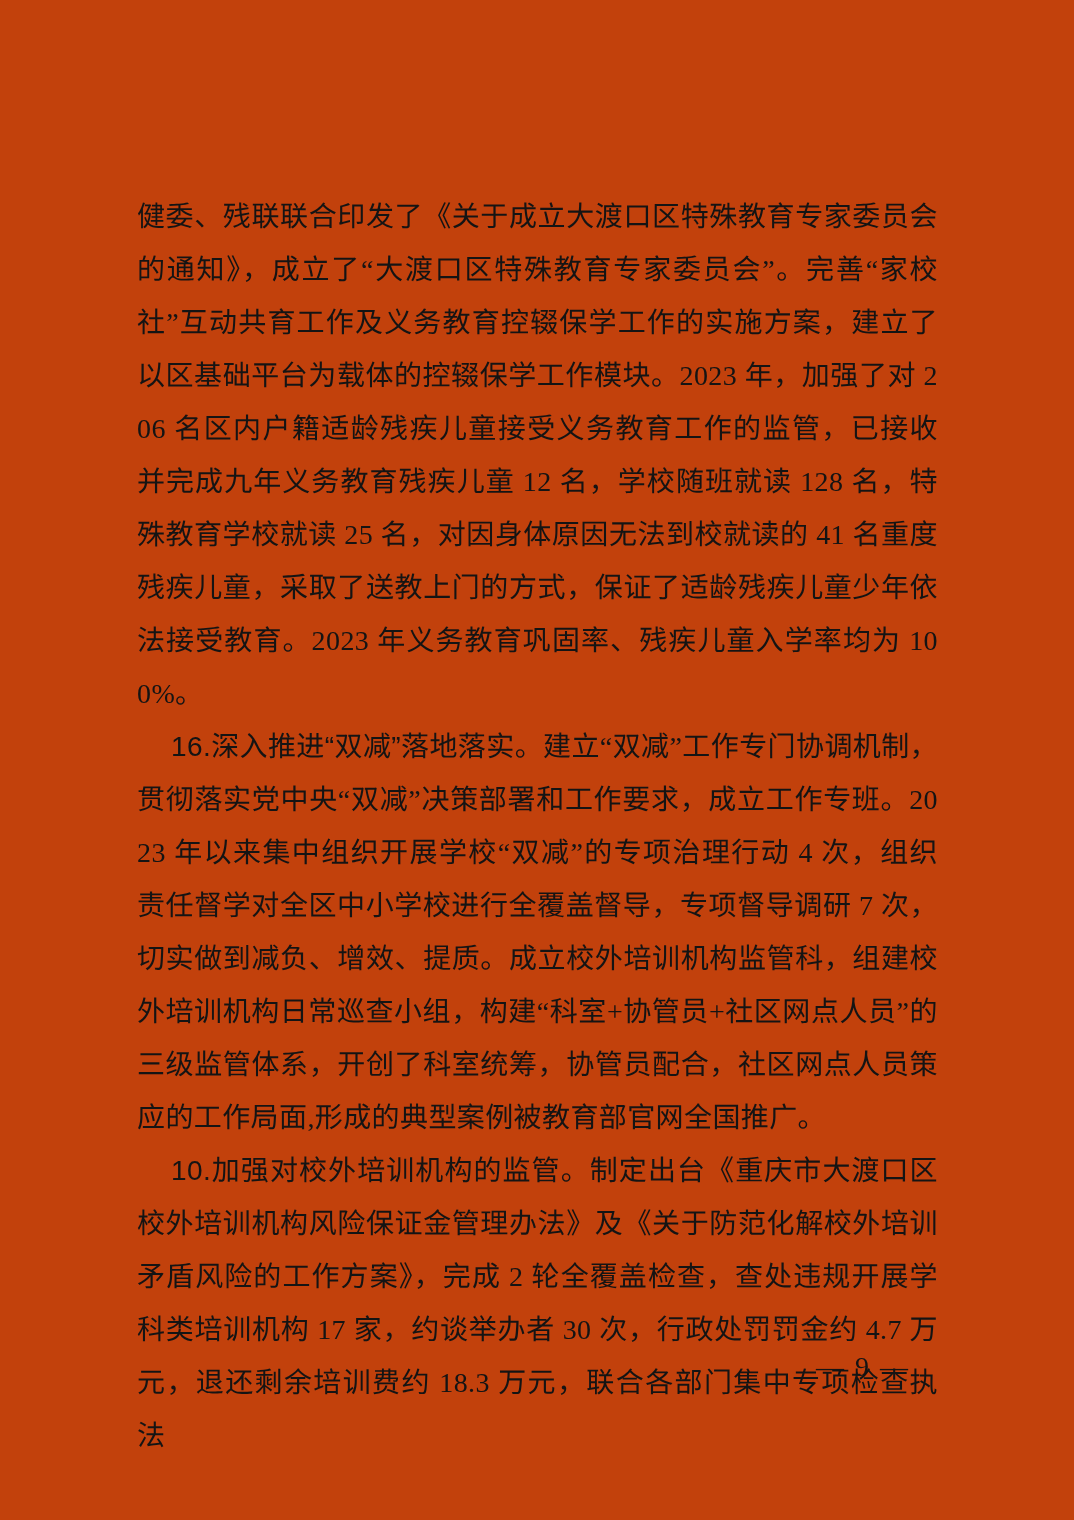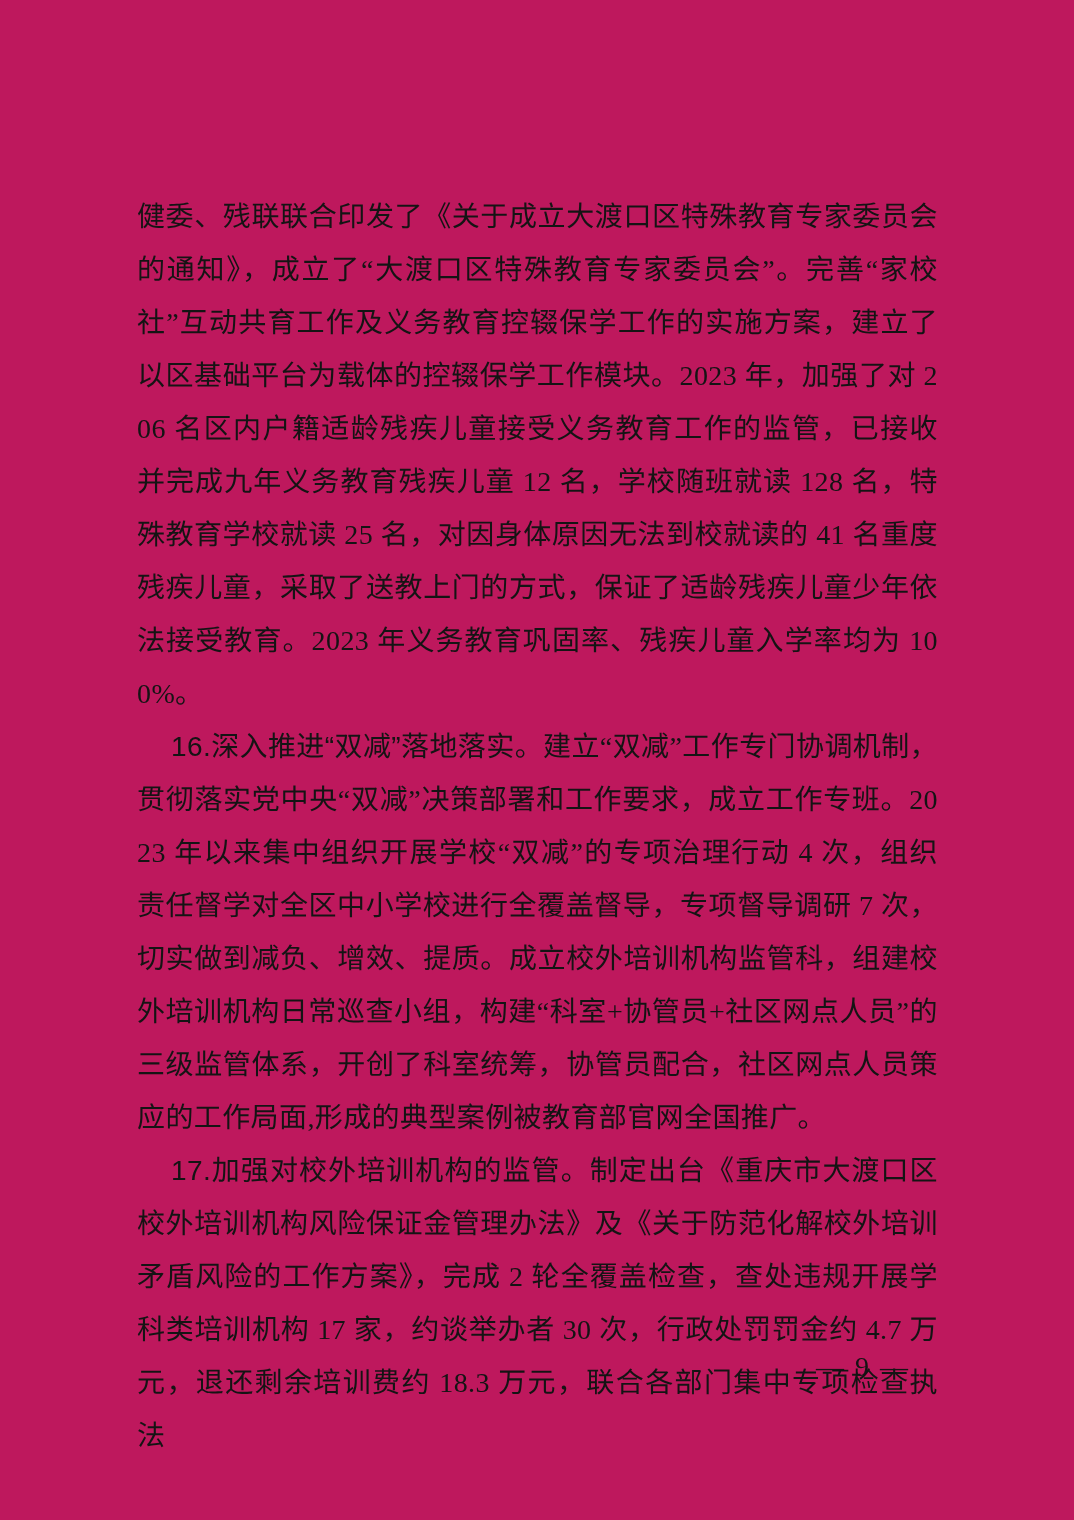--- a/index.html
+++ b/index.html
@@ -4,21 +4,21 @@
 <style>
   html, body {
     margin: 0;
     padding: 0;
     background: #ffffff;
   }
   .page {
     position: relative;
     width: 1074px;
     height: 1520px;
-    background: #be185d;
+    background: #c2410c;
     overflow: hidden;
     font-family: "Liberation Serif", serif;
     color: #141414;
   }
   .text-block {
     position: absolute;
     left: 137px;
     top: 190px;
     width: 801px;
   }
@@ -49,16 +49,16 @@
     white-space: pre;
   }
 </style>
 </head>
 <body>
 
 <div class="page">
   <div class="text-block">
     <p class="para"><span>健委、残联联合印发了《关于成立大渡口区特殊教育专家委员会的通知》，成立了“大渡口区特殊教育专家委员会”。完善“家校社”互动共育工作及义务教育控辍保学工作的实施方案，建立了以区基础平台为载体的控辍保学工作模块。2023 年，加强了对 206 名区内户籍适龄残疾儿童接受义务教育工作的监管，已接收并完成九年义务教育残疾儿童 12 名，学校随班就读 128 名，特殊教育学校就读 25 名，对因身体原因无法到校就读的 41 名重度残疾儿童，采取了送教上门的方式，保证了适龄残疾儿童少年依法接受教育。2023 年义务教育巩固率、残疾儿童入学率均为 100%。</span></p>
     <p class="para indent"><span class="lead">16.深入推进“双减”落地落实。</span><span>建立“双减”工作专门协调机制，贯彻落实党中央“双减”决策部署和工作要求，成立工作专班。2023 年以来集中组织开展学校“双减”的专项治理行动 4 次，组织责任督学对全区中小学校进行全覆盖督导，专项督导调研 7 次，切实做到减负、增效、提质。成立校外培训机构监管科，组建校外培训机构日常巡查小组，构建“科室+协管员+社区网点人员”的三级监管体系，开创了科室统筹，协管员配合，社区网点人员策应的工作局面,形成的典型案例被教育部官网全国推广。</span></p>
-    <p class="para indent"><span class="lead">17.加强对校外培训机构的监管。</span><span>制定出台《重庆市大渡口区校外培训机构风险保证金管理办法》及《关于防范化解校外培训矛盾风险的工作方案》，完成 2 轮全覆盖检查，查处违规开展学科类培训机构 17 家，约谈举办者 30 次，行政处罚罚金约 4.7 万元，退还剩余培训费约 18.3 万元，联合各部门集中专项检查执法</span></p>
+    <p class="para indent"><span class="lead">10.加强对校外培训机构的监管。</span><span>制定出台《重庆市大渡口区校外培训机构风险保证金管理办法》及《关于防范化解校外培训矛盾风险的工作方案》，完成 2 轮全覆盖检查，查处违规开展学科类培训机构 17 家，约谈举办者 30 次，行政处罚罚金约 4.7 万元，退还剩余培训费约 18.3 万元，联合各部门集中专项检查执法</span></p>
   </div>
   <div class="footer">— 9 —</div>
 </div>
 
 </body></html>

